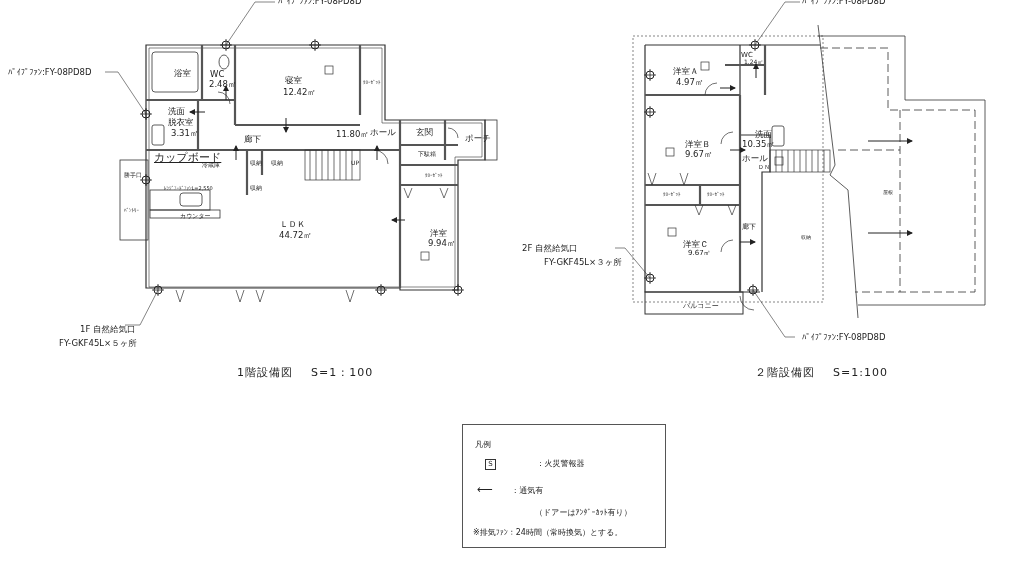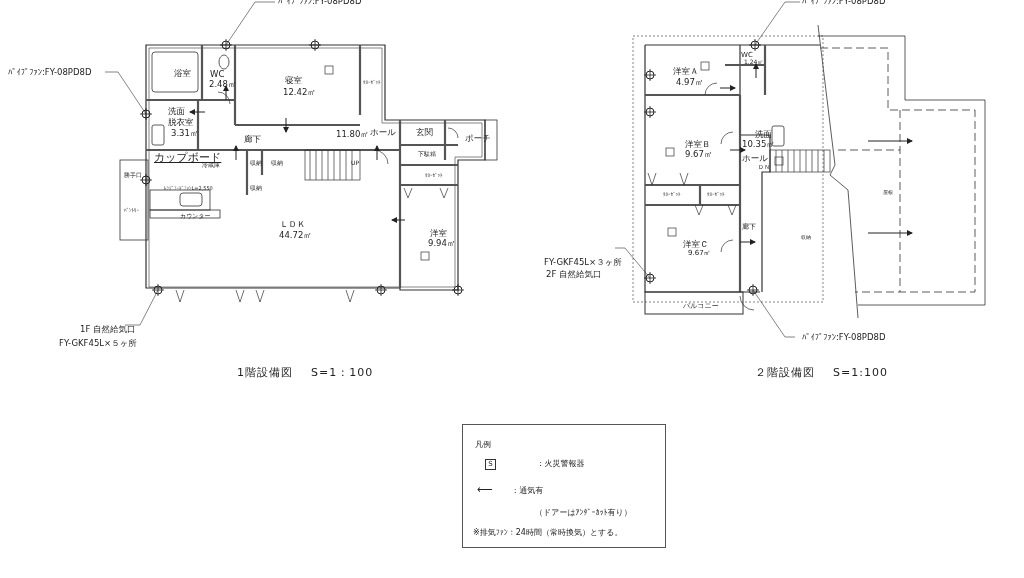--- a/index.html
+++ b/index.html
@@ -251,21 +251,21 @@
 <div class="lbl" style="left:742px;top:154px;">ホール</div>
 <div class="lbl" style="left:758px;top:164px;font-size:6px;">ＤＮ</div>
 <div class="lbl" style="left:663px;top:192px;font-size:5px;">ｸﾛｰｾﾞｯﾄ</div>
 <div class="lbl" style="left:707px;top:192px;font-size:5px;">ｸﾛｰｾﾞｯﾄ</div>
 <div class="lbl" style="left:742px;top:224px;font-size:7px;">廊下</div>
 <div class="lbl" style="left:683px;top:240px;">洋室Ｃ</div>
 <div class="lbl" style="left:688px;top:250px;font-size:7px;">9.67㎡</div>
 <div class="lbl" style="left:683px;top:303px;font-size:7px;">バルコニー</div>
 <div class="lbl" style="left:801px;top:235px;font-size:5px;">収納</div>
 <div class="lbl" style="left:883px;top:190px;font-size:5px;">屋根</div>
-<div class="lbl" style="left:546px;top:244px;margin-top:26px;">2F 自然給気口</div>
+<div class="lbl" style="left:522px;top:244px;">2F 自然給気口</div>
 <div class="lbl" style="left:544px;top:258px;">FY-GKF45L×３ヶ所</div>
 <div class="lbl" style="left:802px;top:333px;">ﾊﾟｲﾌﾟﾌｧﾝ:FY-08PD8D</div>
 <div class="title" style="left:755px;top:365px;">
   <span>２階設備図</span>&nbsp;&nbsp;&nbsp;
   <span>S=1:100</span>
 </div>
 
 <div class="legend">
   <div class="row" style="left:12px;top:14px;">凡例</div>
   <div class="row" style="left:22px;top:33px;">

